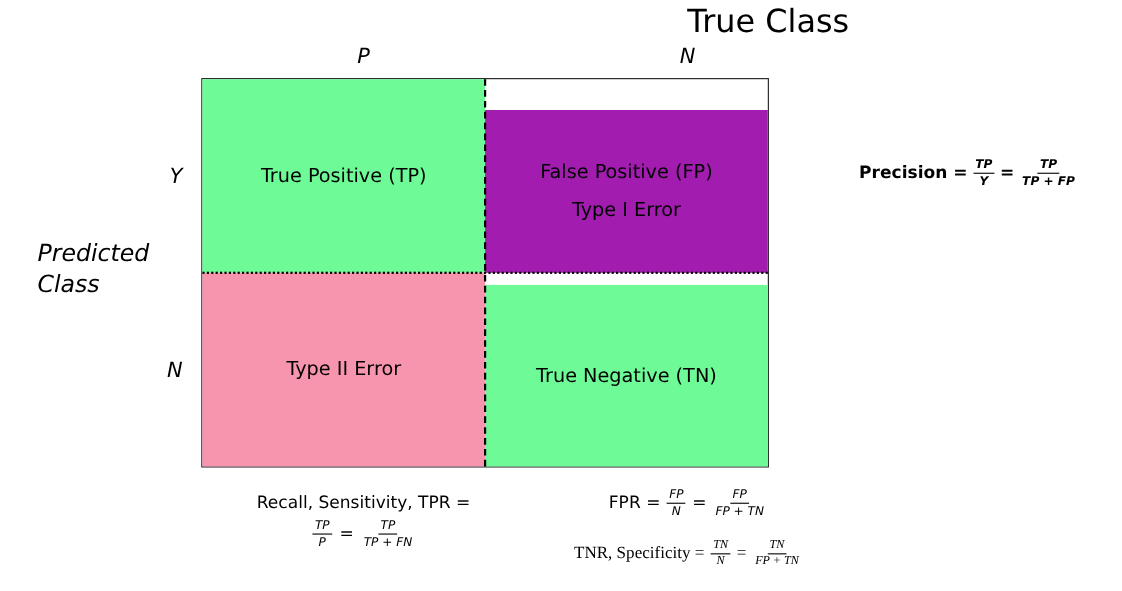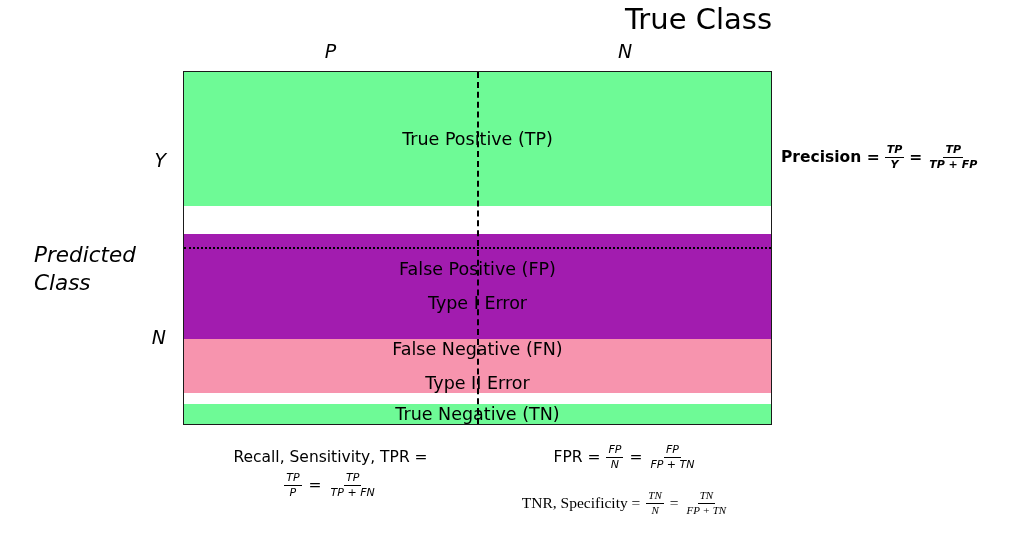--- a/index.html
+++ b/index.html
@@ -42,32 +42,31 @@
   }
   .row-y { left: 122px; top: 149px; }
   .row-n { left: 122px; top: 326px; }
   .predicted-label {
     position: absolute;
     left: 34px;
     top: 217px;
     font-style: italic;
     font-size: 21.5px;
     line-height: 1.32;
-    margin-top: 24px;
   }
   .matrix {
     position: absolute;
     left: 183px;
     top: 71px;
-    width: 589px;
+    width: 516px;
     height: 354px;
     border: 1.5px solid #1a1a1a;
     box-sizing: border-box;
     display: grid;
-    grid-template-columns: 1fr;
+    grid-template-columns: 1fr 1fr;
     grid-template-rows: 1fr 1fr;
   }
   .cell {
     display: flex;
     flex-direction: column;
     align-items: center;
     justify-content: center;
     gap: 14px;
     font-size: 17.5px;
     text-align: center;
@@ -168,21 +167,20 @@
 
   <div class="matrix">
     <div class="cell" style="background-color: rgb(110, 250, 150);">
       <div>True Positive (TP)</div>
     </div>
     <div class="cell" style="background-color: #a21caf; margin-top: 28px;">
       <div>False Positive (FP)</div>
       <div>Type I Error</div>
     </div>
     <div class="cell" style="background-color: rgb(247, 148, 174);">
-      <div>False Negative (FN)</div>
       <div>Type II Error</div>
     </div>
     <div class="cell" style="background-color: rgb(110, 250, 150); margin-top: 11px;">
       <div>True Negative (TN)</div>
     </div>
     <div class="divider-h"></div>
     <div class="divider-v"></div>
   </div>
 
   <div class="formula-row precision-row">

